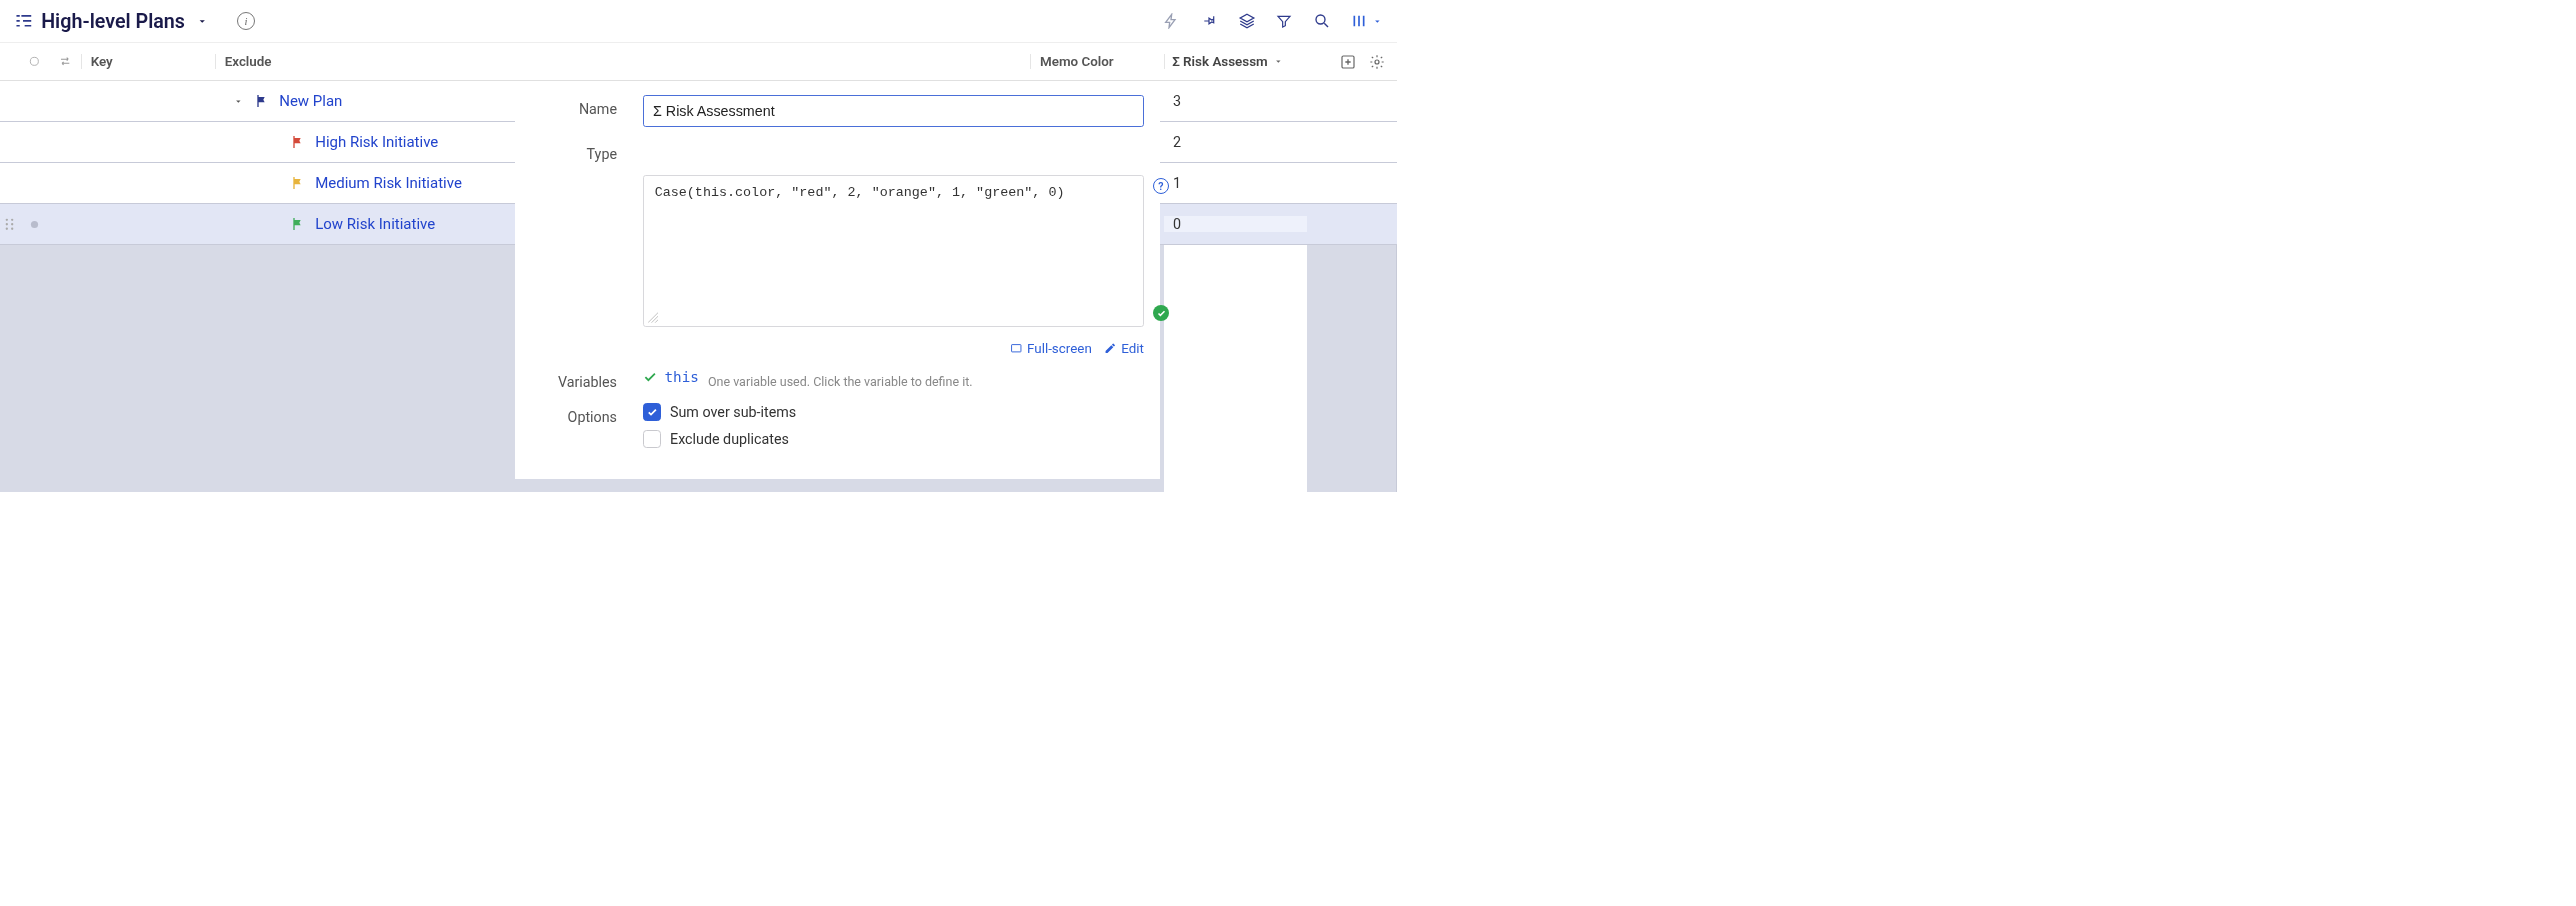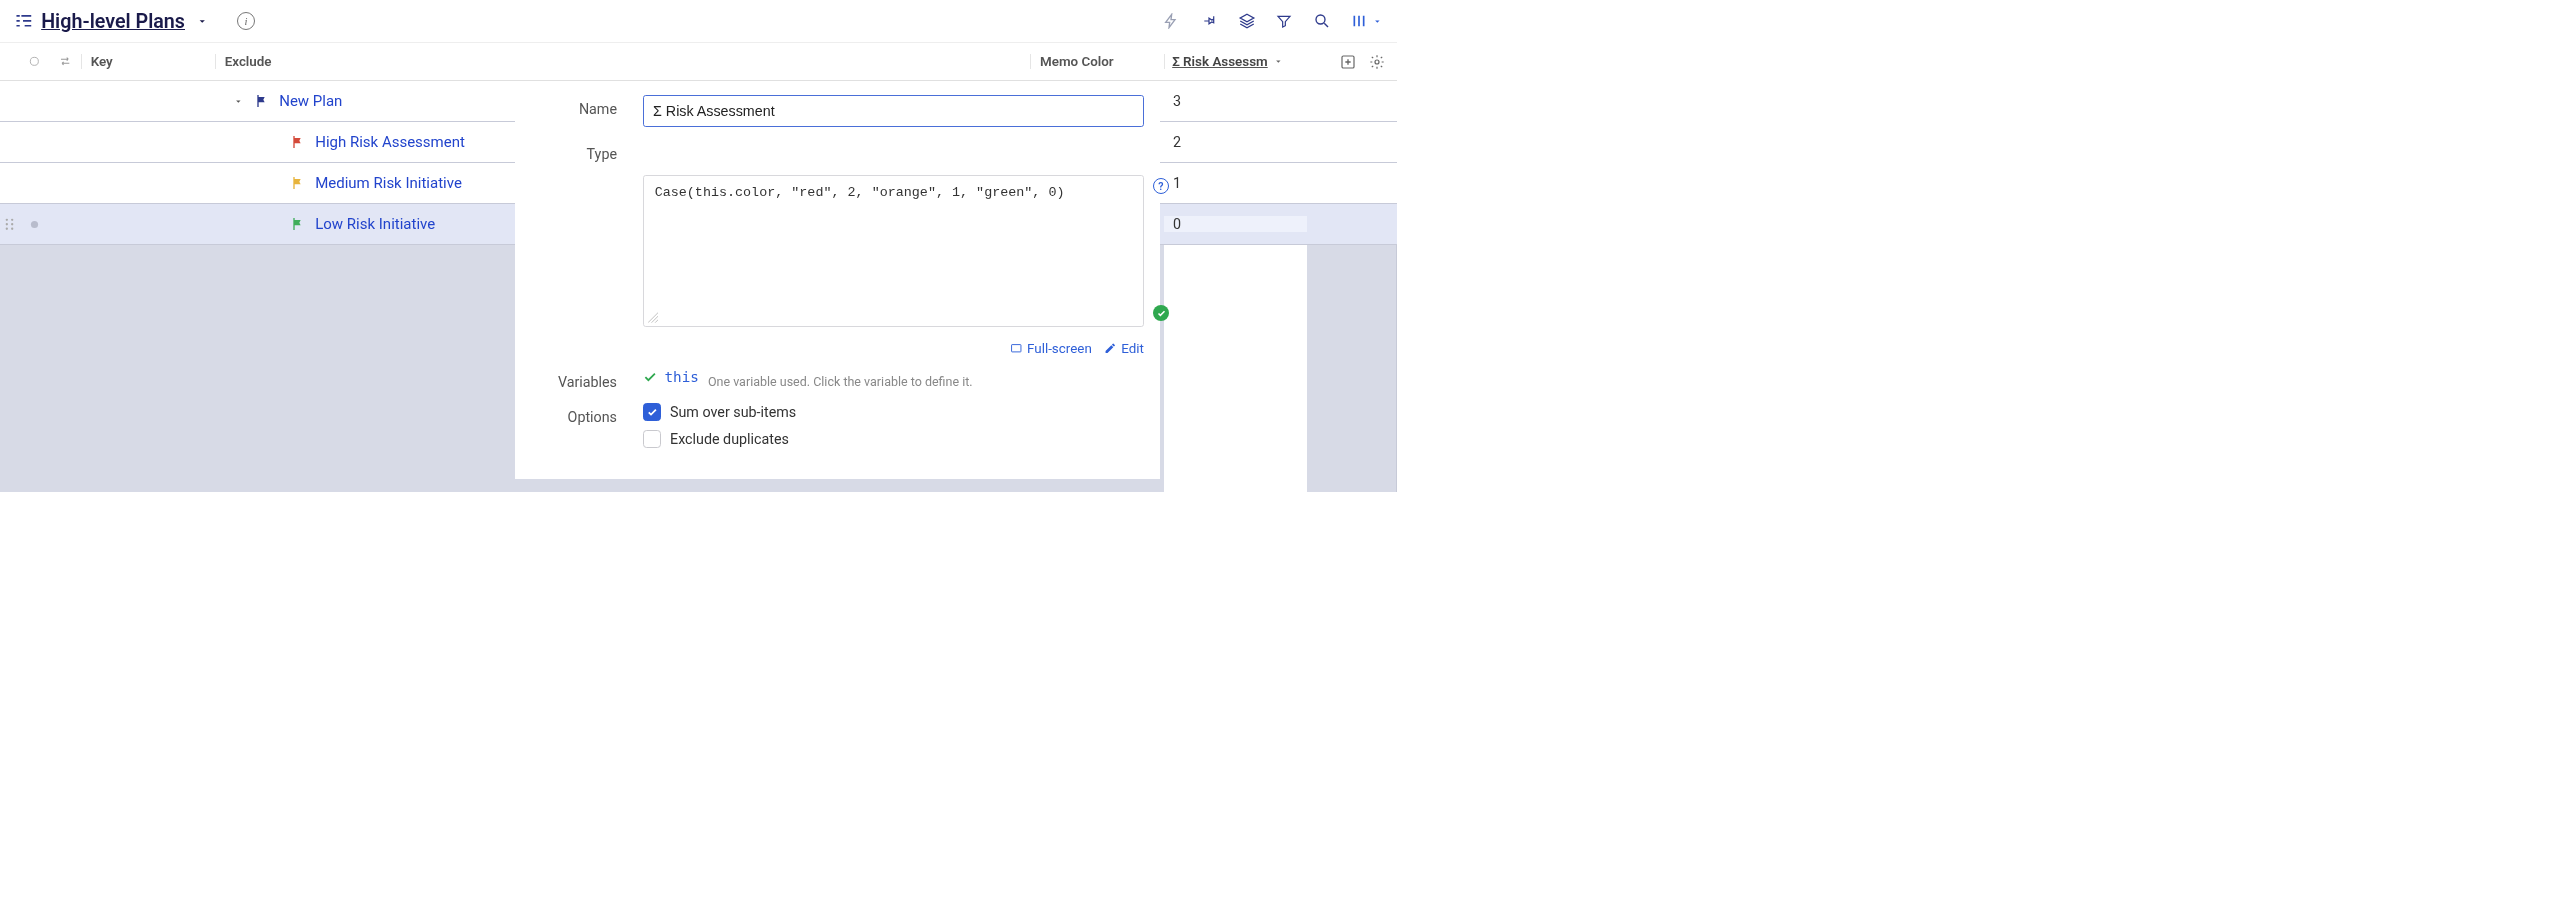--- a/index.html
+++ b/index.html
@@ -28,21 +28,20 @@
   }
   .hierarchy-icon {
     width: 19.7px; height: 19.7px;
     display: inline-flex; align-items:center; justify-content:center;
     color: #2e3a8c;
   }
   .title {
     font-size: 19.7px;
     font-weight: 600;
     color: #1a1a4a;
-    text-decoration: underline;
   }
   .chevron-icon {
     color: #1a1a4a;
     font-size: 12.5px;
     margin-left: 3.6px;
   }
   .info-icon {
     margin-left: 21.5px;
     color: #666;
     width: 18px; height: 18px;
@@ -92,21 +91,20 @@
   .col-summary { flex: 1; border-left: 0.9px solid #e5e5e5; padding-left: 9px; }
   .col-memo { width: 134px; border-left: 0.9px solid #e5e5e5; padding-left: 9px;}
   .col-risk {
     width: 143px;
     border-left: 0.9px solid #e5e5e5;
     padding: 0 7.2px;
     display: flex;
     align-items: center;
     gap: 5.4px;
     background: #fff;
-    text-decoration: underline;
   }
   .col-risk .risk-label {
     white-space: nowrap;
     overflow: hidden;
     text-overflow: clip;
     font-weight: 600;
     color: #444;
   }
   .col-risk .sort-icon {
     color: #666;
@@ -470,21 +468,21 @@
     <div class="r-circle"></div>
     <div class="r-swap"></div>
     <div class="r-key"></div>
     <div class="r-summary">
       <span class="expand-caret"></span>
       <span class="flag">
         <svg width="16" height="16" viewBox="0 0 24 24">
             <path fill="#d44a3a" d="M5 3v18h2v-7h9l-2-4 2-4H7V3H5z"></path>
           </svg>
       </span>
-      <span class="summ-text">High Risk Assessment</span>
+      <span class="summ-text">High Risk Initiative</span>
     </div>
     <div class="r-memo"></div>
     <div class="r-risk">2</div>
     <div class="r-actions"></div>
   </div>
 
   <div class="row lvl2">
     <div class="r-handle"></div>
     <div class="r-circle"></div>
     <div class="r-swap"></div>

